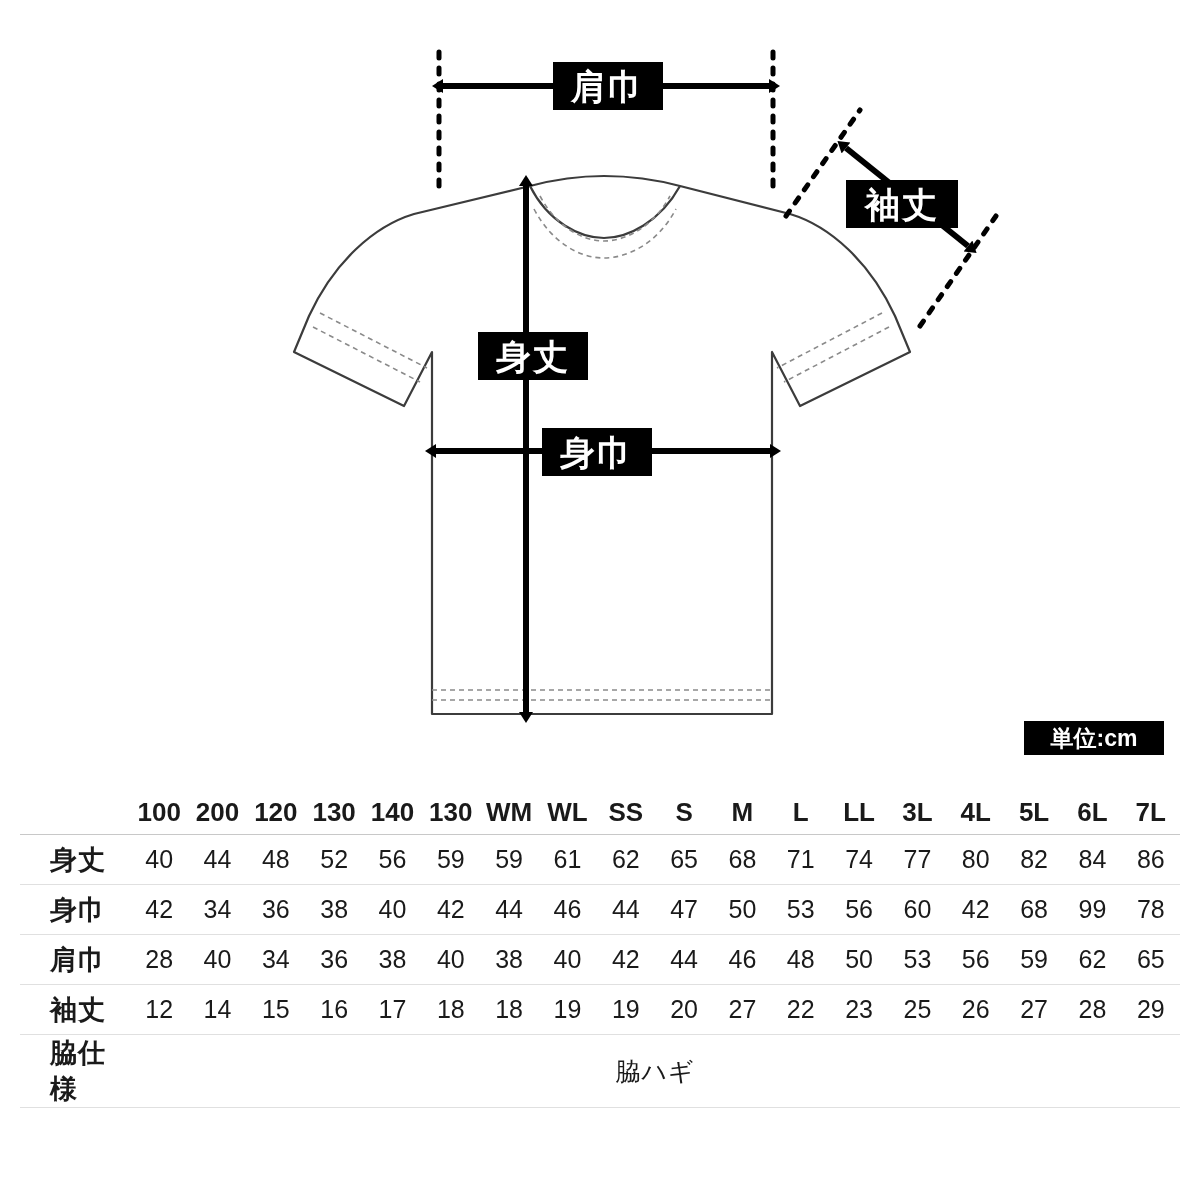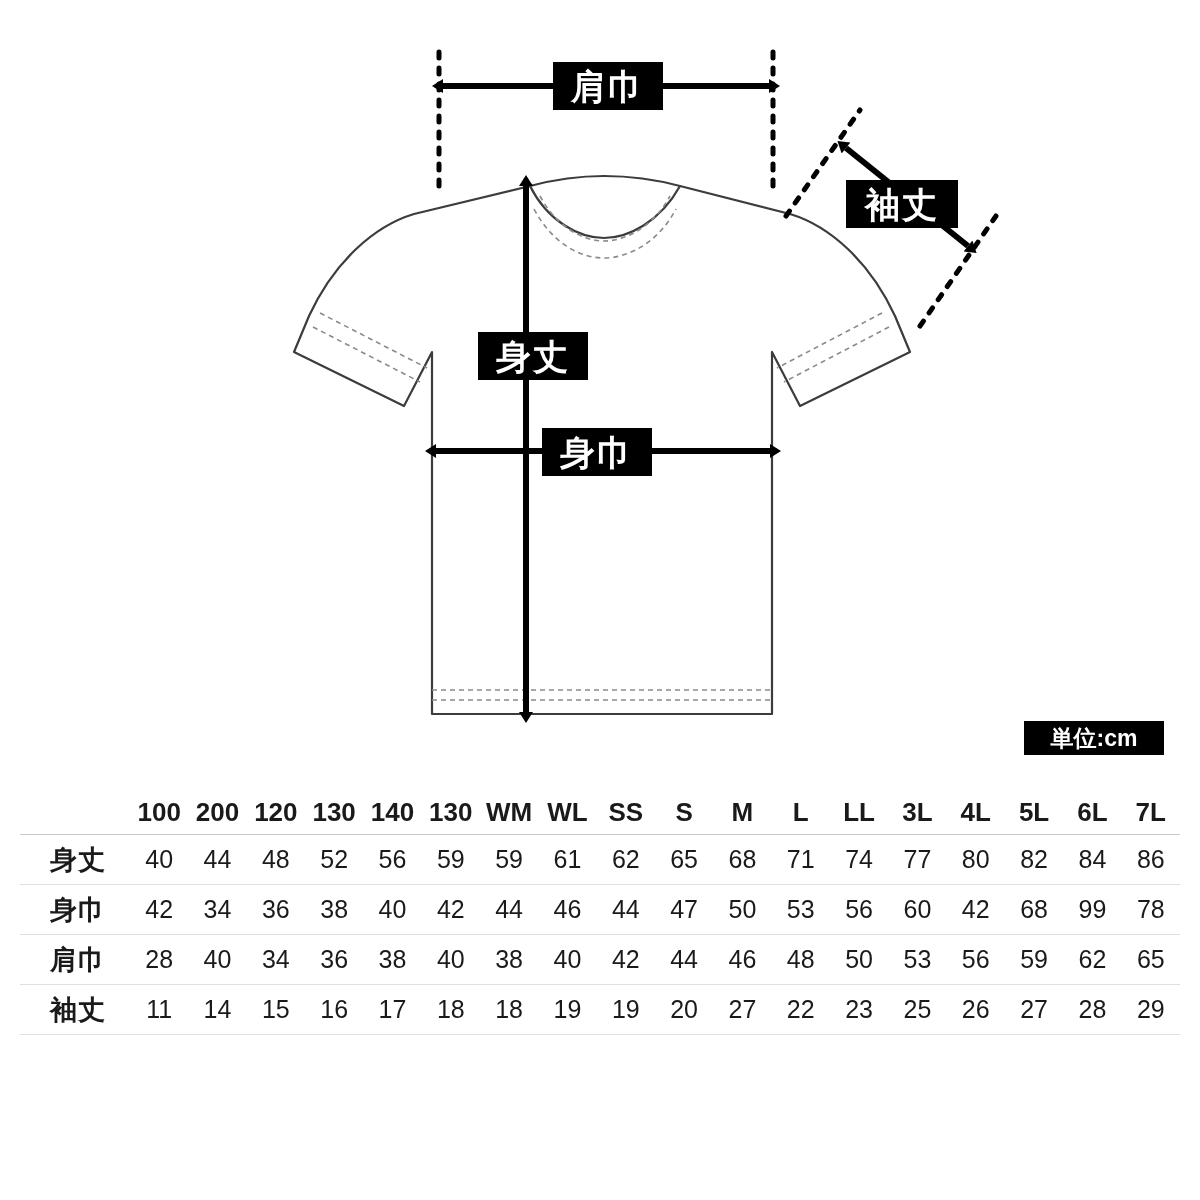--- a/index.html
+++ b/index.html
@@ -297,34 +297,38 @@
           <td>48</td>
           <td>50</td>
           <td>53</td>
           <td>56</td>
           <td>59</td>
           <td>62</td>
           <td>65</td>
         </tr>
         <tr>
           <th class="row-head">袖丈</th>
-          <td>11</td>
+          <td>12</td>
           <td>14</td>
           <td>15</td>
           <td>16</td>
           <td>17</td>
           <td>18</td>
           <td>18</td>
           <td>19</td>
           <td>19</td>
           <td>20</td>
           <td>27</td>
           <td>22</td>
           <td>23</td>
           <td>25</td>
           <td>26</td>
           <td>27</td>
           <td>28</td>
           <td>29</td>
         </tr>
+        <tr class="note-row">
+          <th class="row-head">脇仕様</th>
+          <td class="note-cell" colspan="18">脇ハギ</td>
+        </tr>
       </tbody>
   </table>
 </div>
 
 </body></html>

